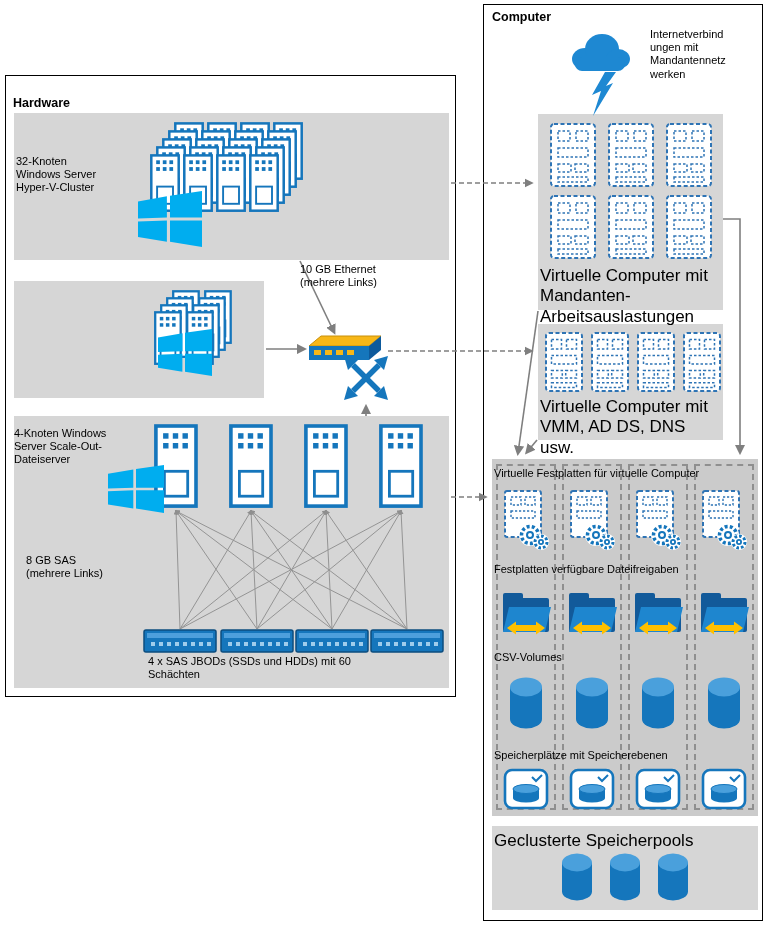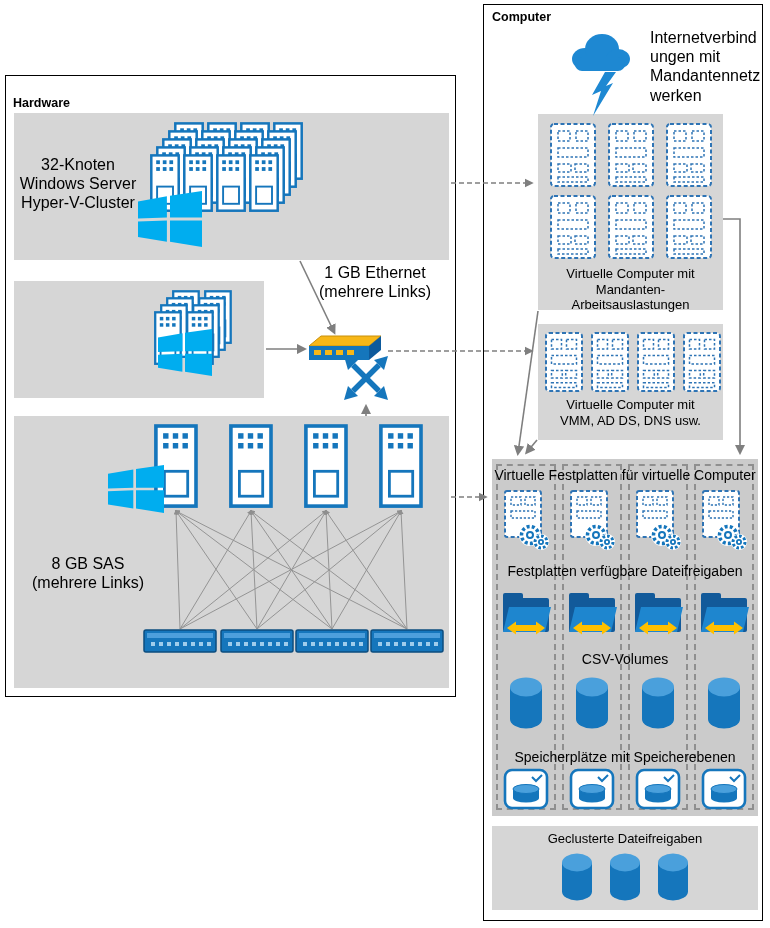--- a/index.html
+++ b/index.html
@@ -4,25 +4,25 @@
 <style>
   *{margin:0;padding:0;box-sizing:border-box}
   body{font-family:"Liberation Sans",sans-serif;background:#fff}
   #canvas{position:relative;width:770px;height:928px;background:#fff;overflow:hidden}
   .panel{position:absolute;border:1.5px solid #000;background:#fff;z-index:1}
   .gbox{position:absolute;background:#d6d6d6;z-index:2}
   .storagebox{background:#cbcbcb}
   .dashcol{position:absolute;border:2px dashed #8f8f8f;z-index:3}
   .overlay{position:absolute;left:0;top:0;z-index:4;pointer-events:none}
   .ic{position:absolute;z-index:5;line-height:0}
-  .txt{position:absolute;z-index:6;font-size:16px;line-height:1.2;color:#000;white-space:pre-line}
-  .center{text-align:center}
+  .txt{position:absolute;z-index:6;font-size:11px;line-height:1.2;color:#000;white-space:pre-line}
+  .center{}
   .bold{font-weight:bold;font-size:12.5px}
-  .small{font-size:14px}
-  .med{font-size:13px}
+  .small{font-size:11px}
+  .med{font-size:17px}
 </style>
 </head>
 <body>
 
 <div id="canvas">
 
   <div class="panel" style="left:5px;top:75px;width:451px;height:622px"></div>
   <div class="panel" style="left:483px;top:4px;width:280px;height:917px"></div>
 
   <div class="gbox" style="left:14px;top:113px;width:435px;height:147px"></div>
@@ -679,32 +679,37 @@
       </svg></span>
   <span class="ic" style="left:657px;top:852px"><svg width="32" height="50" viewBox="0 0 32 50" xmlns="http://www.w3.org/2000/svg">
         <path d="M1,10.5 L1,39.5 A15,9.0 0 0 0 31,39.5 L31,10.5 Z" fill="#1576bc"></path>
      <ellipse cx="16" cy="10.5" rx="15" ry="9.0" fill="#4aa0dc"></ellipse>
       </svg></span>
 
   <div class="txt bold" style="left:13px;top:96px">Hardware</div>
   <div class="txt center" style="left:16px;top:155px;width:124px">32-Knoten
 Windows Server
 Hyper-V-Cluster</div>
-  <div class="txt center" style="left:300px;top:263px;width:150px">1 GB Ethernet
+  <div class="txt center" style="left:300px;top:263px;width:150px">10 GB Ethernet
 (mehrere Links)</div>
+  <div class="txt center" style="left:14px;top:427px;width:116px">4-Knoten Windows
+Server Scale-Out-
+Dateiserver</div>
   <div class="txt center" style="left:26px;top:554px;width:124px">8 GB SAS
 (mehrere Links)</div>
+  <div class="txt center" style="left:148px;top:655px;width:264px">4 x SAS JBODs (SSDs und HDDs) mit 60
+Schächten</div>
 
   <div class="txt bold" style="left:492px;top:10px">Computer</div>
   <div class="txt" style="left:650px;top:28px;width:112px">Internetverbind
 ungen mit
 Mandantennetz
 werken</div>
   <div class="txt center med" style="left:540px;top:266px;width:181px">Virtuelle Computer mit
 Mandanten-Arbeitsauslastungen</div>
   <div class="txt center med" style="left:540px;top:397px;width:181px">Virtuelle Computer mit
 VMM, AD DS, DNS usw.</div>
   <div class="txt center small" style="left:494px;top:467px;width:262px">Virtuelle Festplatten für virtuelle Computer</div>
   <div class="txt center small" style="left:494px;top:563px;width:262px">Festplatten verfügbare Dateifreigaben</div>
   <div class="txt center small" style="left:494px;top:651px;width:262px">CSV-Volumes</div>
   <div class="txt center small" style="left:494px;top:749px;width:262px">Speicherplätze mit Speicherebenen</div>
-  <div class="txt center med" style="left:494px;top:831px;width:262px">Geclusterte Dateifreigaben</div>
+  <div class="txt center med" style="left:494px;top:831px;width:262px">Geclusterte Speicherpools</div>
 </div>
 
 </body></html>

